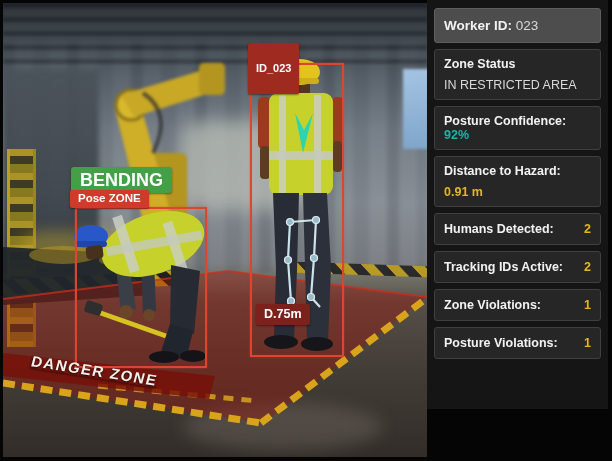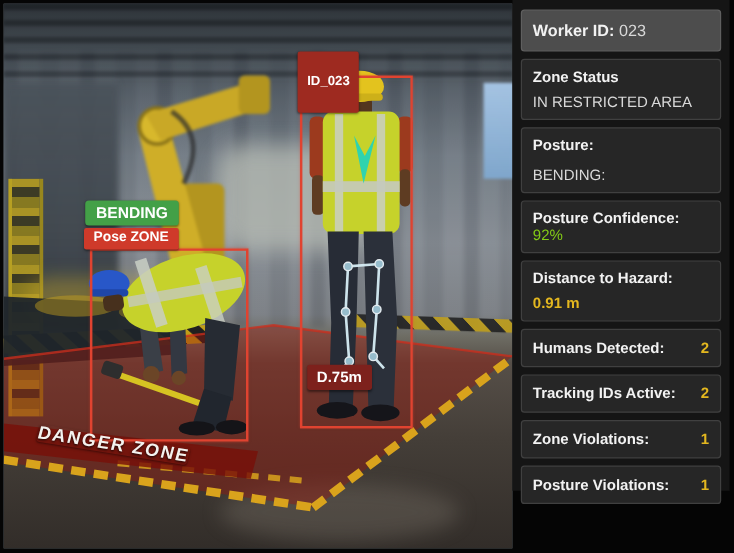--- a/index.html
+++ b/index.html
@@ -27,35 +27,35 @@
   #hz-left{left:0;top:272px;width:178px;height:15px;transform:rotate(-3deg);opacity:.9;filter:blur(.5px);}
   #hz-right{left:292px;top:261px;width:132px;height:11px;transform:rotate(2deg);opacity:.8;filter:blur(.5px);}
 
   #scene-art{position:absolute;left:0;top:0;width:424px;height:454px;}
 
   
   .bbox{position:absolute;border:2px solid #e04330;box-shadow:0 0 2px rgba(224,67,48,.5);}
   #bb-bending{left:72px;top:204px;width:128px;height:157px;}
   #bb-standing{left:247px;top:60px;width:90px;height:290px;}
   .tag{position:absolute;color:#fff;font-weight:bold;white-space:nowrap;border-radius:3px;line-height:1;box-shadow:0 1px 2px rgba(0,0,0,.45);}
-  #tag-bending{left:68px;top:164px;padding:4px 9px;font-size:13px;background:#43a047;}
+  #tag-bending{left:68px;top:164px;padding:4px 9px;font-size:18px;background:#43a047;}
   #tag-posezone{left:67px;top:187px;padding:3px 8px;font-size:11.5px;background:#cf3a2a;border-radius:2px;}
   #tag-id{left:245px;top:40px;padding:20px 8px;font-size:11px;background:#9e2a20;border-radius:2px;}
   #tag-d75{left:253px;top:301px;padding:4px 8px;font-size:12.5px;background:#7d211c;border-radius:2px;}
   #tag-danger{left:28px;top:360px;transform:rotate(9deg) skewX(-6deg);color:#f4f2ee;font-size:15px;font-weight:bold;letter-spacing:1.5px;text-shadow:0 1px 2px rgba(0,0,0,.8);}
 
   
   #panel{position:absolute;left:427px;top:0;width:181px;height:409px;background:#151515;box-sizing:border-box;padding:2px 0;}
   .sec{margin:6px 7px 0 7px;background:#262626;border:1px solid #404040;border-radius:3px;padding:7px 9px;color:#ececec;font-size:12.5px;}
   #sec-worker{background:#4d4d4d;border-color:#5f5f5f;font-size:13.5px;padding:9px 9px;}
   .lbl{font-weight:bold;color:#f2f2f2;}
   .sub{color:#d9d9d9;}
   .ln2{margin-top:7px;}
   #sec-posture .ln2{margin-top:11px;}
-  .val-green{color:#84cc16;font-weight:normal;}
+  .val-green{color:#14b8a6;font-weight:bold;}
   .val-yellow{color:#e3b71f;font-weight:bold;}
   #sec-risk{margin-bottom:8px;}
   .stat-row{display:flex;justify-content:space-between;align-items:center;padding:8px 9px;}
   .stat-row .lbl{font-size:12.5px;}
 </style>
 </head>
 <body>
 
 <div id="frame">
 
@@ -164,24 +164,20 @@
     <div class="sec" id="sec-worker">
       <span class="lbl">Worker ID:</span>
       <span class="sub">023</span>
     </div>
 
     <div class="sec" id="sec-zone">
       <div class="lbl">Zone Status</div>
       <div class="sub ln2">IN RESTRICTED AREA</div>
     </div>
 
-    <div class="sec" id="sec-posture">
-      <div class="lbl">Posture:</div>
-      <div class="sub ln2">BENDING:</div>
-    </div>
 
     <div class="sec" id="sec-conf">
       <span class="lbl">Posture Confidence:</span>
       <span class="val-green">92%</span>
     </div>
 
     <div class="sec" id="sec-dist">
       <div class="lbl">Distance to Hazard:</div>
       <div class="val-yellow ln2">0.91 m</div>
     </div>

